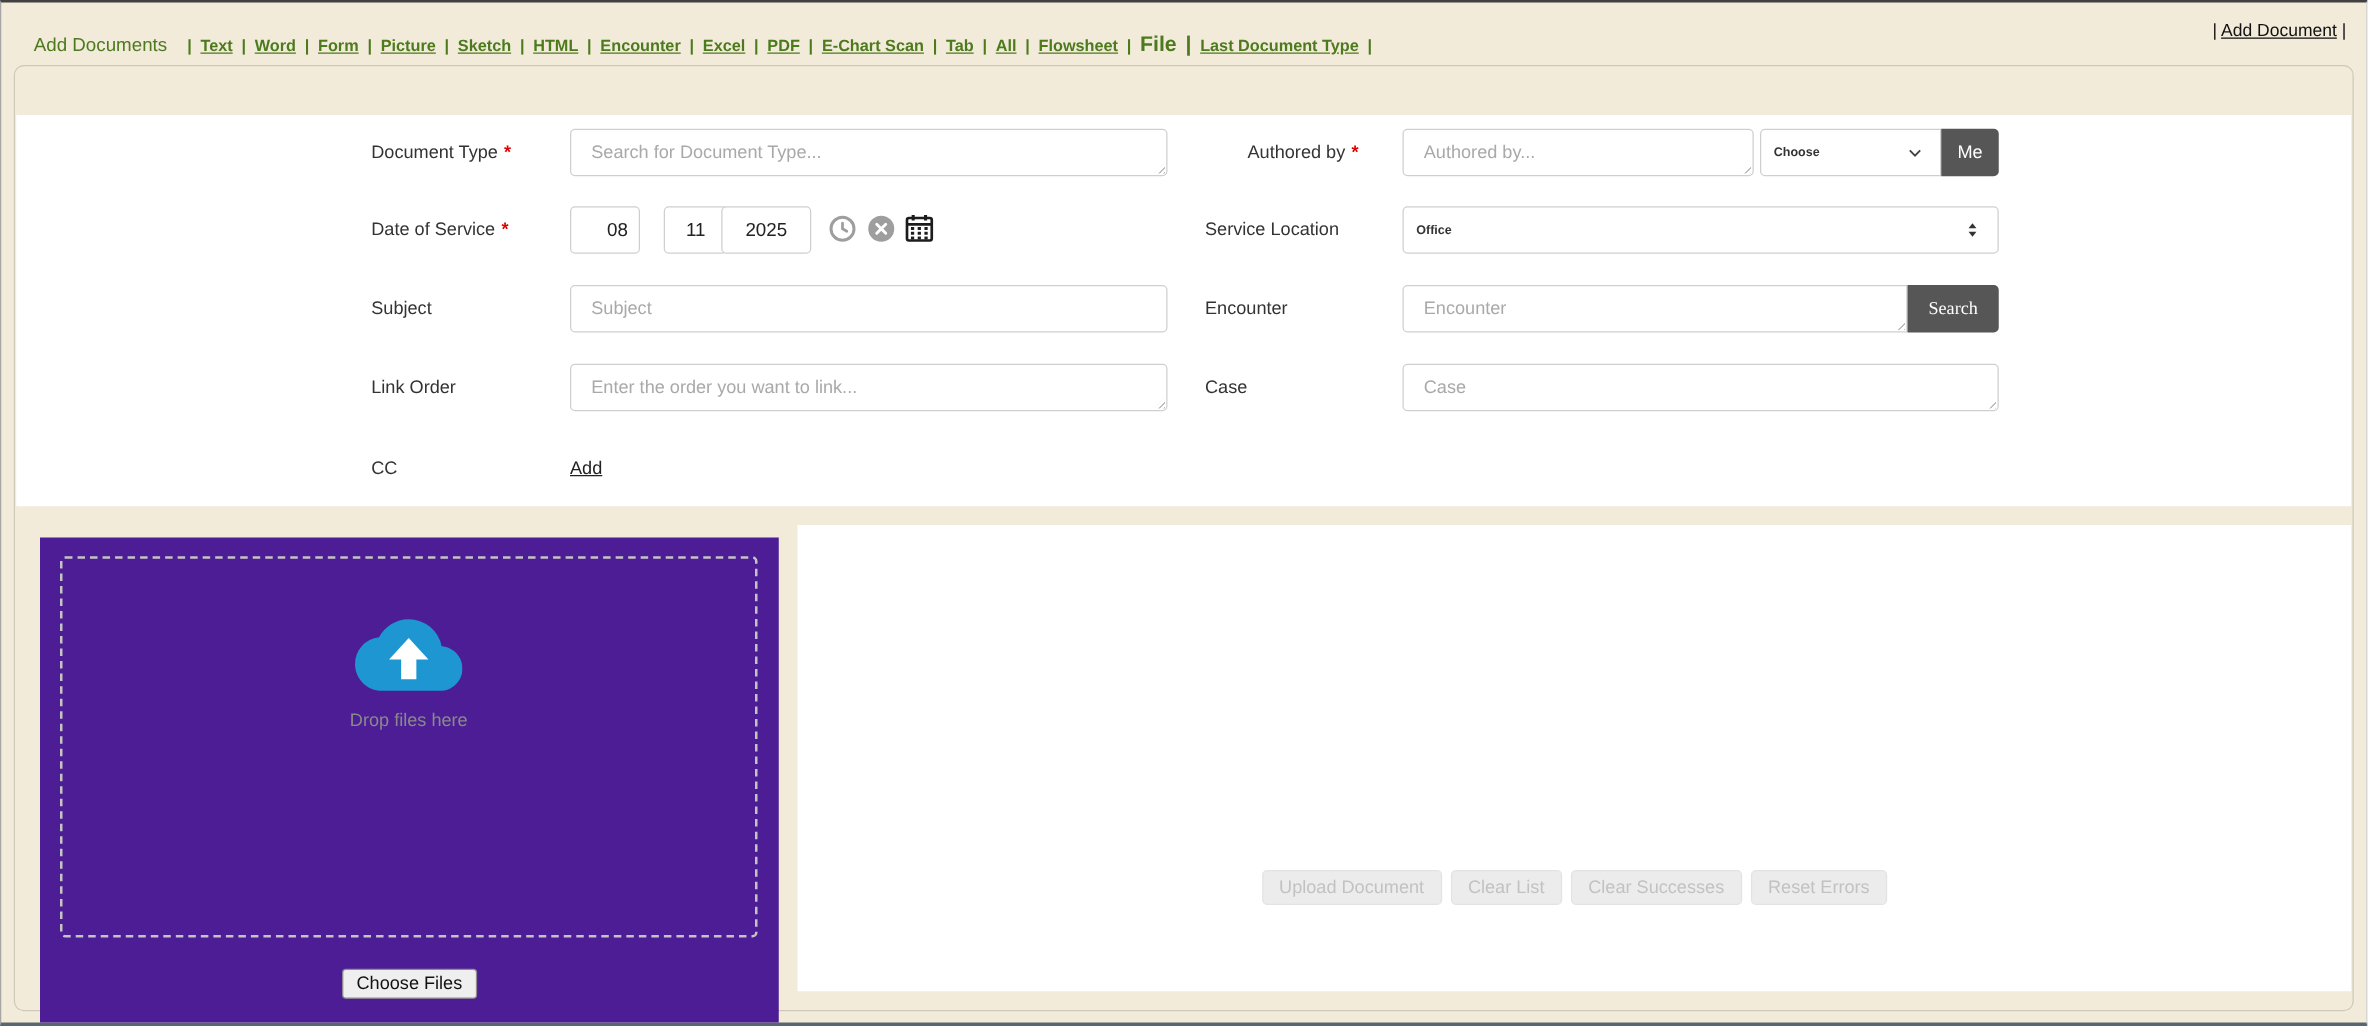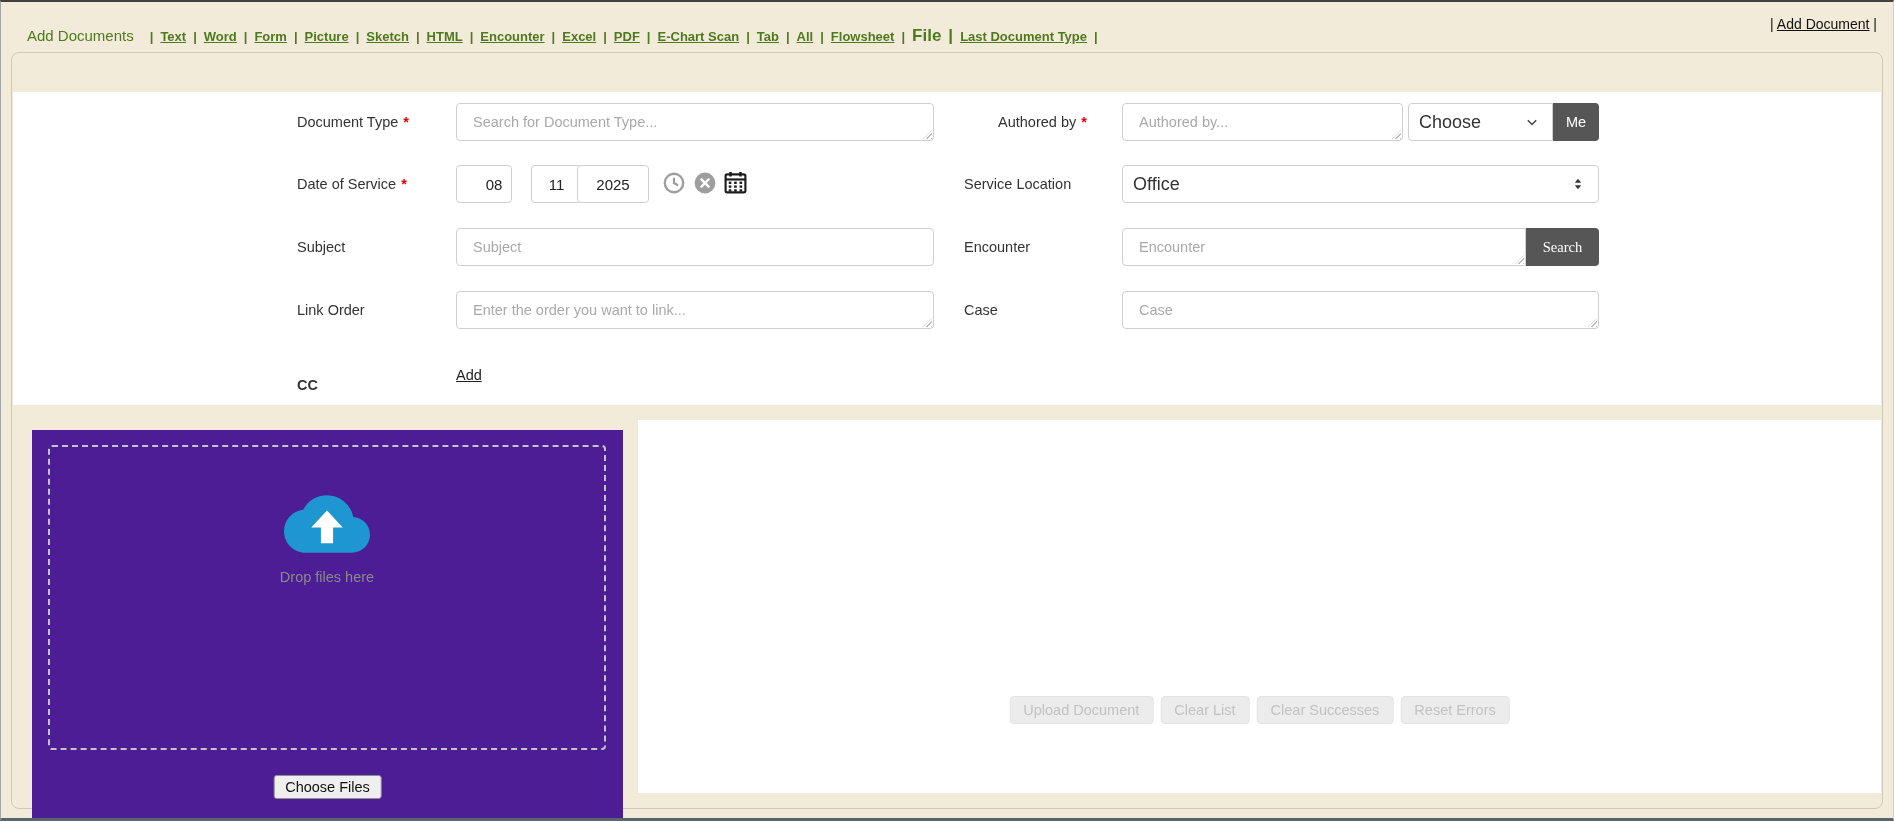--- a/index.html
+++ b/index.html
@@ -69,22 +69,23 @@
     pointer-events:none;
   }
 
   
   #lbl-doc  { left:284px; top:11px; }
   #wrap-doc { left:443px; top:11px; width:478px; height:38px; }
   #lbl-auth { left:985px; top:11px; }
   #wrap-auth{ left:1109px; top:11px; width:281px; height:38px; }
   .selectbox {
     position:absolute; height:38px; border:1px solid #cfcfcf; background:#fff;
-    display:flex; align-items:center; padding:0 10px; font-size:18px; color:#333;
+    display:flex; align-items:center; padding:0 10px; font-size:10px; color:#333;
     cursor:pointer;
+    font-weight:bold;
   }
   #sel-choose { left:1395px; top:11px; width:145px; border-radius:4px 0 0 4px; }
   #sel-choose svg { margin-left:auto; }
   .darkbtn {
     position:absolute; height:38px; background:#565656; color:#fff; border:none;
     font-family:"Liberation Sans", sans-serif; font-size:14.5px; cursor:pointer;
   }
   #btn-me { left:1540px; top:11px; width:46px; border-radius:0 4px 4px 0; }
 
   
@@ -113,21 +114,21 @@
   #wrap-enc .tinput { border-radius:4px 0 0 4px; }
   #btn-search { left:1513px; top:136px; width:73px; border-radius:0 4px 4px 0;font-family:Liberation Serif, serif; }
 
   
   #lbl-link { left:284px; top:199px; }
   #wrap-link{ left:443px; top:199px; width:478px; height:38px; }
   #lbl-case { left:951px; top:199px; }
   #wrap-case{ left:1109px; top:199px; width:477px; height:38px; }
 
   
-  #lbl-cc   { left:284px; top:276px; height:34px; line-height:34px;font-weight:bold; }
+  #lbl-cc   { left:284px; top:266px; height:34px; line-height:34px; }
   #link-add { position:absolute; left:443px; top:266px; height:34px; line-height:34px;
               font-size:14.5px; color:#222; text-decoration:underline; cursor:pointer; }
 
   
   .left-box { position:absolute; left:31px; top:428px; width:591px; height:427px; background:#4c1d95; }
   .dropzone {
     position:absolute; left:16px; top:15px; width:558px; height:305px;
     border:2px dashed #c4c4c4; border-radius:4px;
     display:flex; flex-direction:column; align-items:center;
   }

